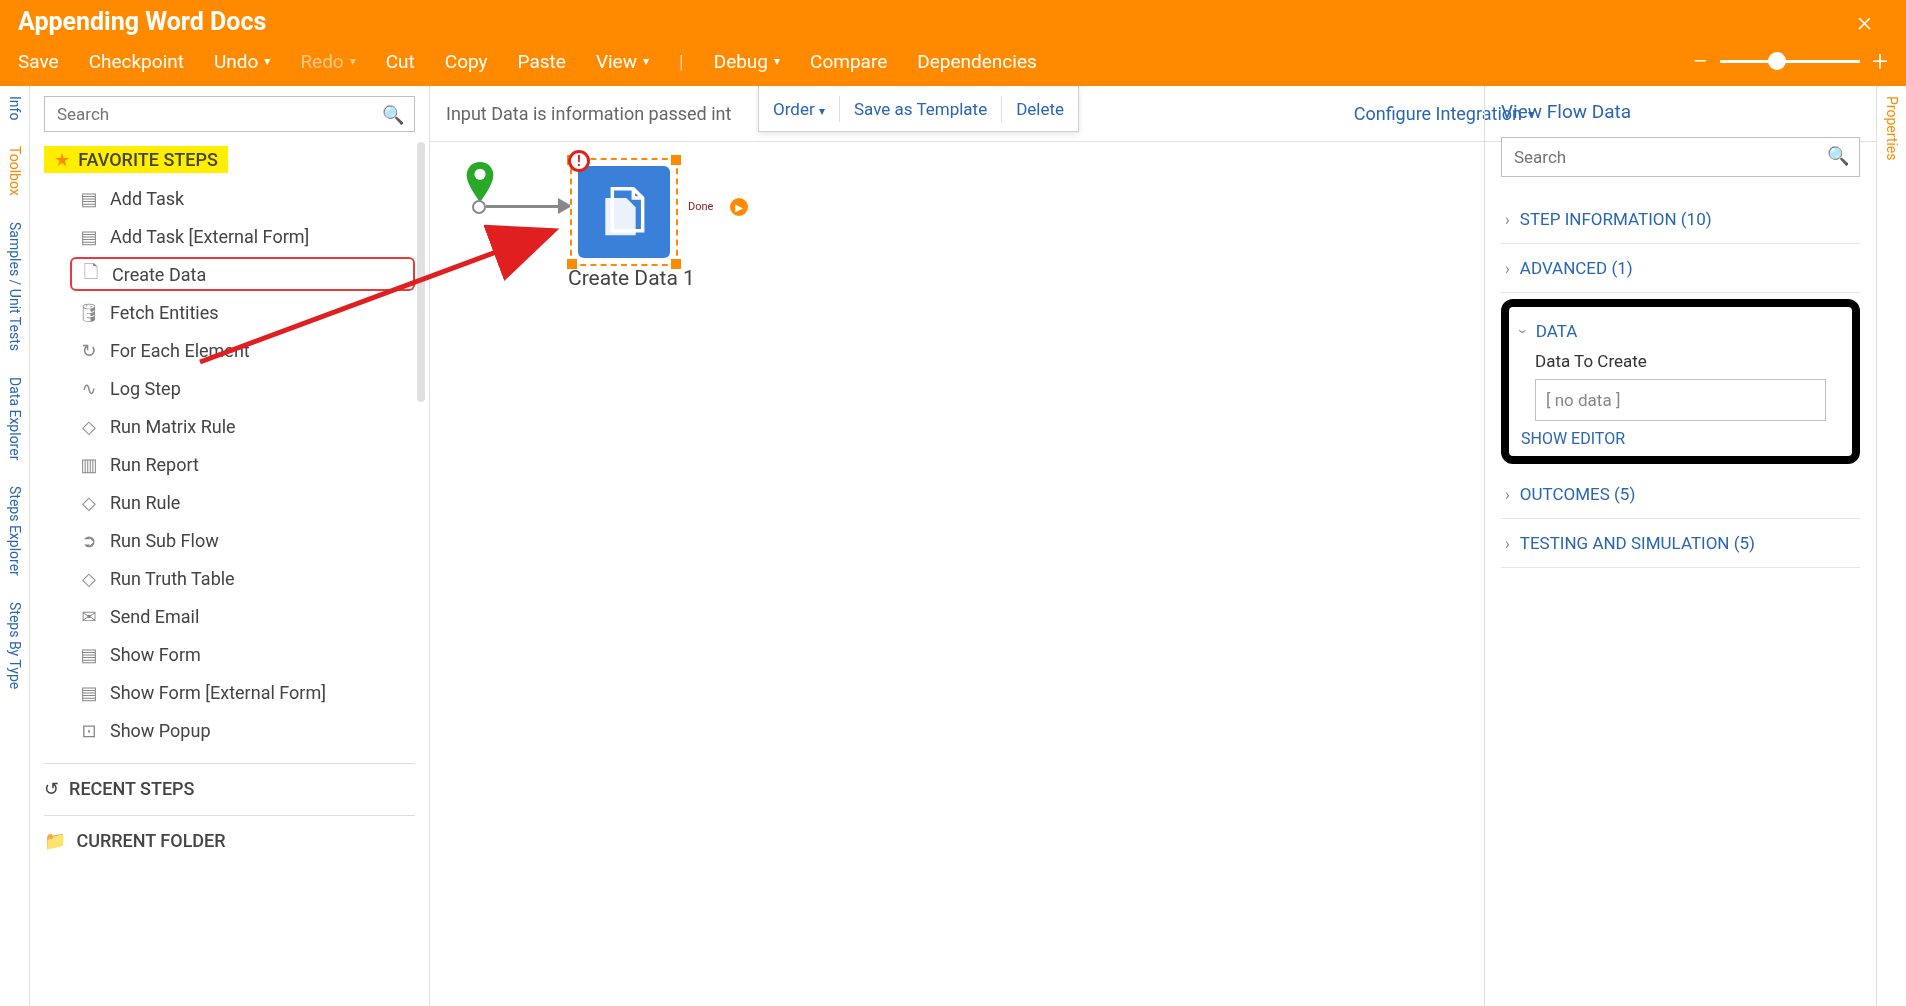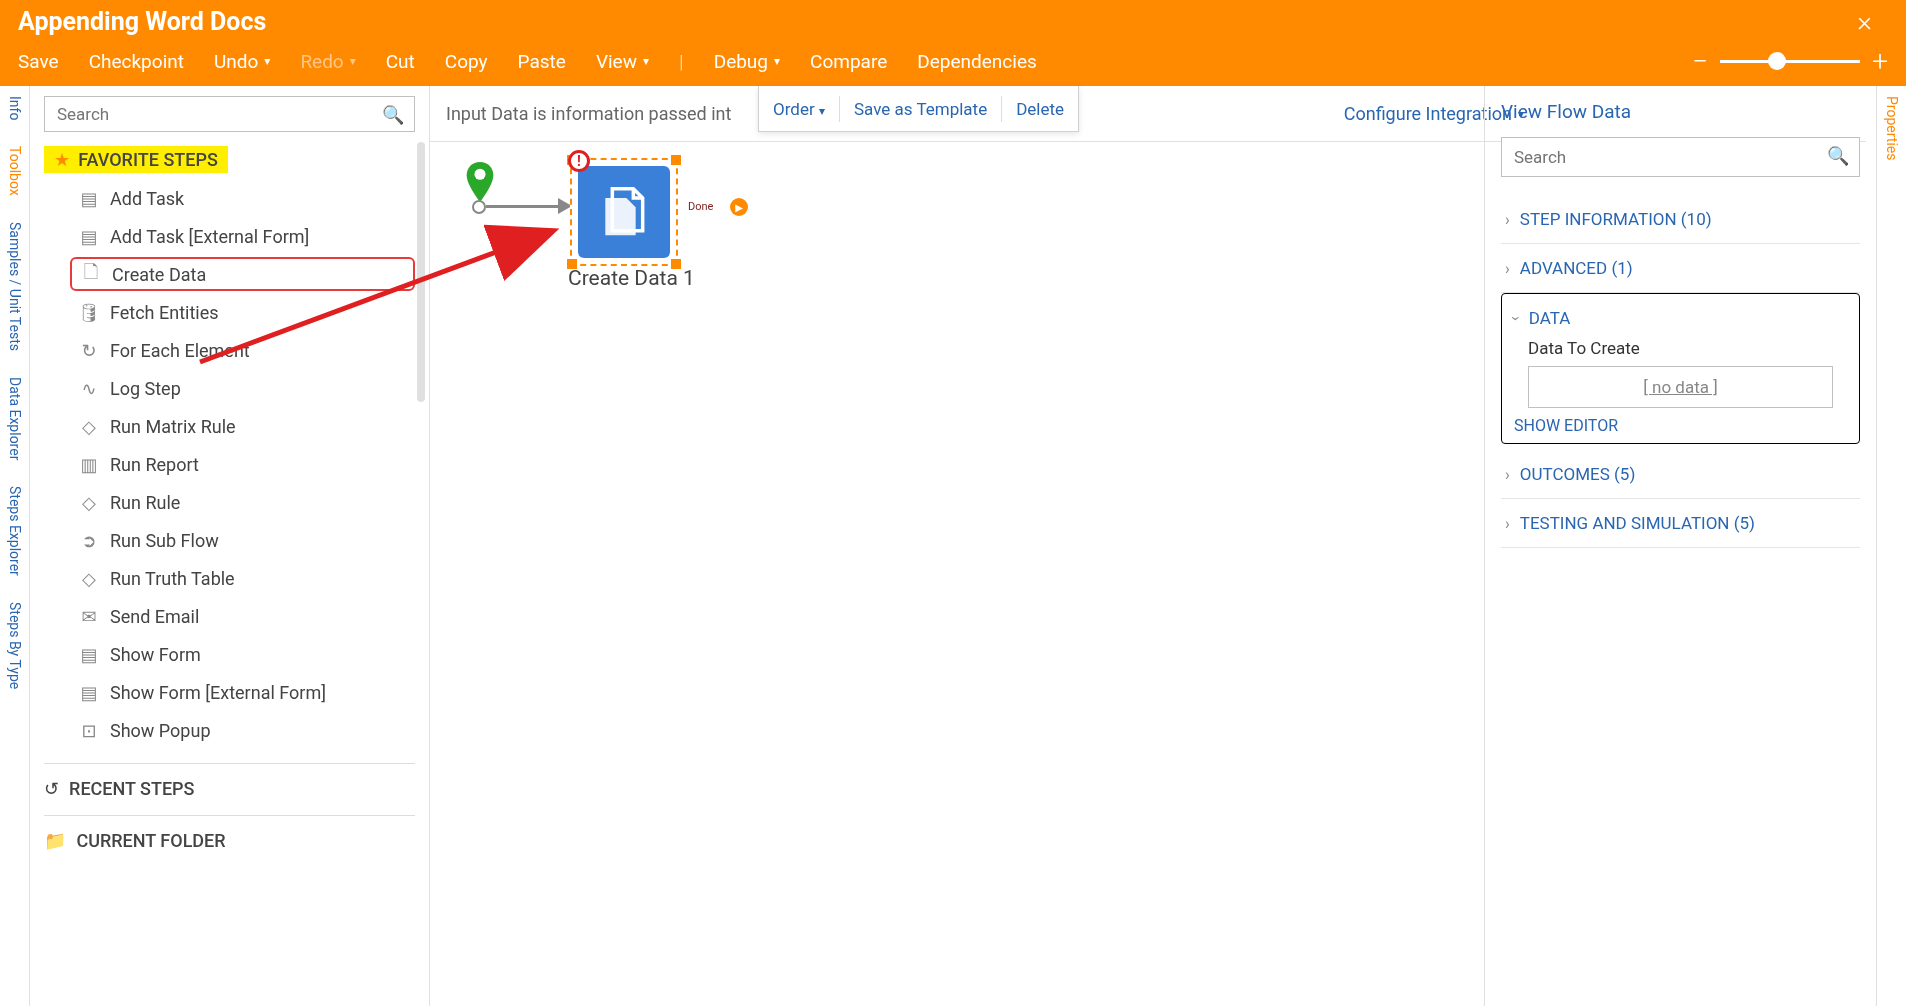--- a/index.html
+++ b/index.html
@@ -38,21 +38,21 @@
 .fav-header { display: inline-flex; align-items: center; gap: 8px; background: #ffee00; padding: 3px 10px; font-size: 18px; font-weight: 500; color: #444; margin-bottom: 8px; }
 .star { color: #ff8a00; font-size: 18px; }
 .step-list { display: flex; flex-direction: column; gap: 4px; padding-left: 26px; }
 .step-item { display: flex; align-items: center; gap: 10px; padding: 6px 8px; font-size: 18px; color: #444; cursor: pointer; }
 .step-item.highlight { border: 2px solid #e83a3a; border-radius: 6px; padding: 4px 8px; }
 .step-icon { width: 22px; height: 22px; display: inline-flex; align-items: center; justify-content: center; color: #888; }
 .section-head { display: flex; align-items: center; gap: 10px; font-size: 18px; color: #444; font-weight: 500; margin-top: 16px; padding-top: 14px; border-top: 1px solid #ddd; }
 .scroll-indicator { position: absolute; right: 4px; top: 56px; width: 8px; height: 260px; background: #e0e0e0; border-radius: 4px; }
 
 
-.canvas { position: absolute; left: 430px; top: 86px; right: 40px; height: calc(100% - 86px); }
+.canvas { position: absolute; left: 430px; top: 86px; right: 30px; height: calc(100% - 86px); }
 .canvas-top { height: 56px; border-bottom: 1px solid #e0e0e0; display: flex; align-items: center; padding: 0 16px; font-size: 18px; color: #666; position: relative; }
 .config-link { margin-left: auto; color: #2966b1; cursor: pointer; display: flex; align-items: center; gap: 6px; margin-right: 326px; }
 .dropdown-bar { position: absolute; left: 328px; top: 0; background: #fff; border: 1px solid #d0d0d0; border-top: none; box-shadow: 0 2px 6px rgba(0,0,0,0.1); display: flex; align-items: center; height: 46px; padding: 0 14px; gap: 14px; }
 .dd-item { color: #2966b1; font-size: 17px; cursor: pointer; }
 .dd-sep { width: 1px; height: 26px; background: #ddd; }
 
 .canvas-body { position: relative; height: calc(100% - 56px); }
 .start-pin { position: absolute; left: 36px; top: 20px; }
 .start-pin svg { width: 28px; height: 40px; }
 .start-circle { position: absolute; left: 42px; top: 58px; width: 14px; height: 14px; border: 2px solid #888; border-radius: 50%; background: #fff; }
@@ -72,24 +72,24 @@
 
 .red-arrow { position: absolute; left: 200px; top: 240px; width: 280px; height: 100px; pointer-events: none; }
 
 
 .props { position: absolute; right: 30px; top: 86px; width: 392px; height: calc(100% - 86px); border-left: 1px solid #e0e0e0; padding: 14px 16px; }
 .props-title { font-size: 19px; color: #2966b1; margin-bottom: 14px; }
 .props-search-wrap { position: relative; margin-bottom: 18px; }
 .props-search { width: 100%; height: 40px; border: 1px solid #c0c0c0; padding: 0 36px 0 12px; font-size: 17px; }
 .accordion { border-bottom: 1px solid #e5e5e5; padding: 14px 4px; display: flex; align-items: center; gap: 10px; color: #2966b1; font-size: 17px; cursor: pointer; }
 .acc-chev { color: #888; font-size: 16px; }
-.data-section { border: 1px solid #000000; border-radius: 4px; padding: 10px 12px 8px 12px; margin-bottom: 6px; }
+.data-section { border: 8px solid #000000; border-radius: 12px; padding: 10px 12px 8px 12px; margin-top: 6px; margin-bottom: 6px; }
 .data-section .accordion { border: none; padding: 4px 0 10px 0; }
 .data-label { font-size: 17px; color: #333; margin-bottom: 8px; margin-left: 14px; }
-.data-box { border: 1px solid #c0c0c0; padding: 10px; text-align: center; color: #888; font-size: 17px; margin: 0 14px; text-decoration: underline; }
+.data-box { border: 1px solid #c0c0c0; padding: 10px; text-align: left; color: #888; font-size: 17px; margin: 0 14px; }
 .show-editor { text-align: left; color: #2966b1; font-size: 16px; margin-top: 8px; cursor: pointer; margin-right: 14px; }
 </style>
 </head>
 <body>
 
 <div class="header">
   <div class="header-top">
     <div class="header-title">Appending Word Docs</div>
     <div class="header-close">×</div>
   </div>

